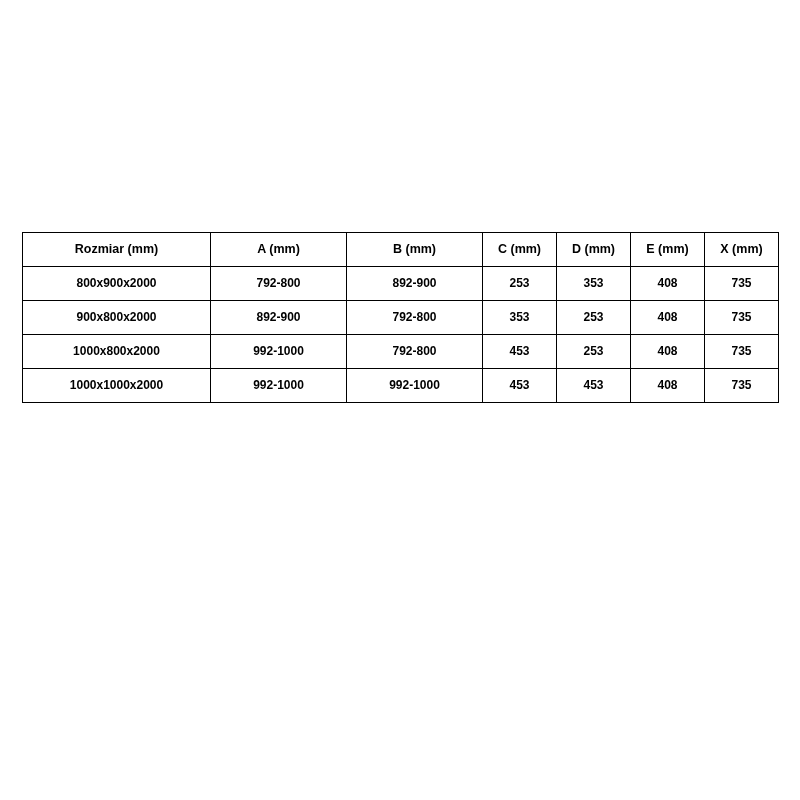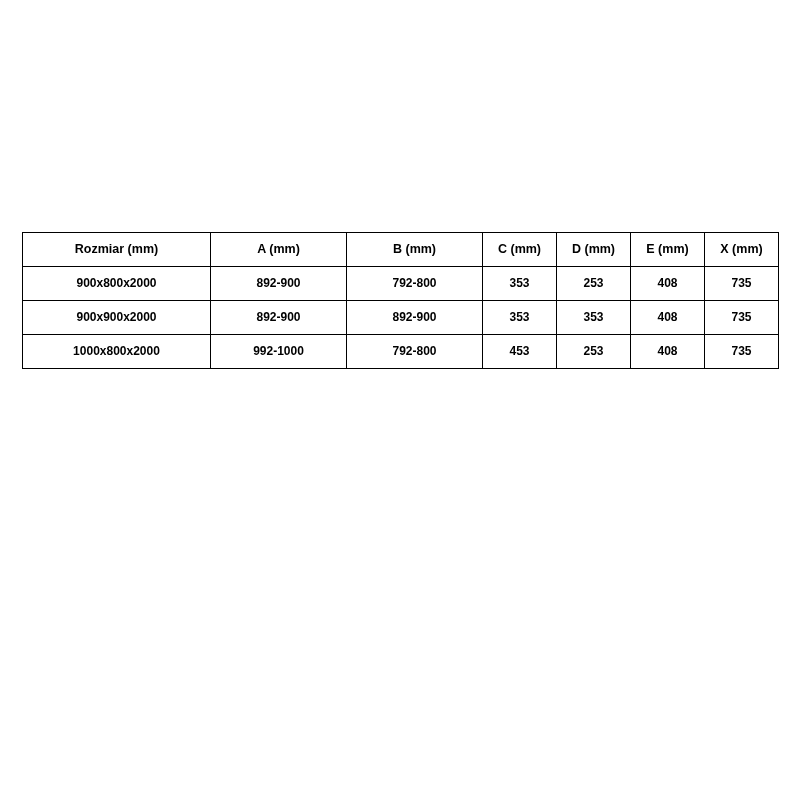--- a/index.html
+++ b/index.html
@@ -73,41 +73,50 @@
         <th>A (mm)</th>
         <th>B (mm)</th>
         <th>C (mm)</th>
         <th>D (mm)</th>
         <th>E (mm)</th>
         <th>X (mm)</th>
       </tr>
     </thead>
     <tbody>
       <tr>
+        <td>800x900x2000</td>
+        <td>792-800</td>
+        <td>892-900</td>
+        <td>253</td>
+        <td>353</td>
+        <td>408</td>
+        <td>735</td>
+      </tr>
+      <tr>
         <td>900x800x2000</td>
         <td>892-900</td>
         <td>792-800</td>
         <td>353</td>
         <td>253</td>
-        <td>408</td>
-        <td>735</td>
-      </tr>
-      <tr>
-        <td>900x900x2000</td>
-        <td>892-900</td>
-        <td>892-900</td>
-        <td>353</td>
-        <td>353</td>
         <td>408</td>
         <td>735</td>
       </tr>
       <tr>
         <td>1000x800x2000</td>
         <td>992-1000</td>
         <td>792-800</td>
         <td>453</td>
         <td>253</td>
         <td>408</td>
         <td>735</td>
       </tr>
+      <tr>
+        <td>1000x1000x2000</td>
+        <td>992-1000</td>
+        <td>992-1000</td>
+        <td>453</td>
+        <td>453</td>
+        <td>408</td>
+        <td>735</td>
+      </tr>
     </tbody>
   </table>
 </div>
 
 </body></html>

